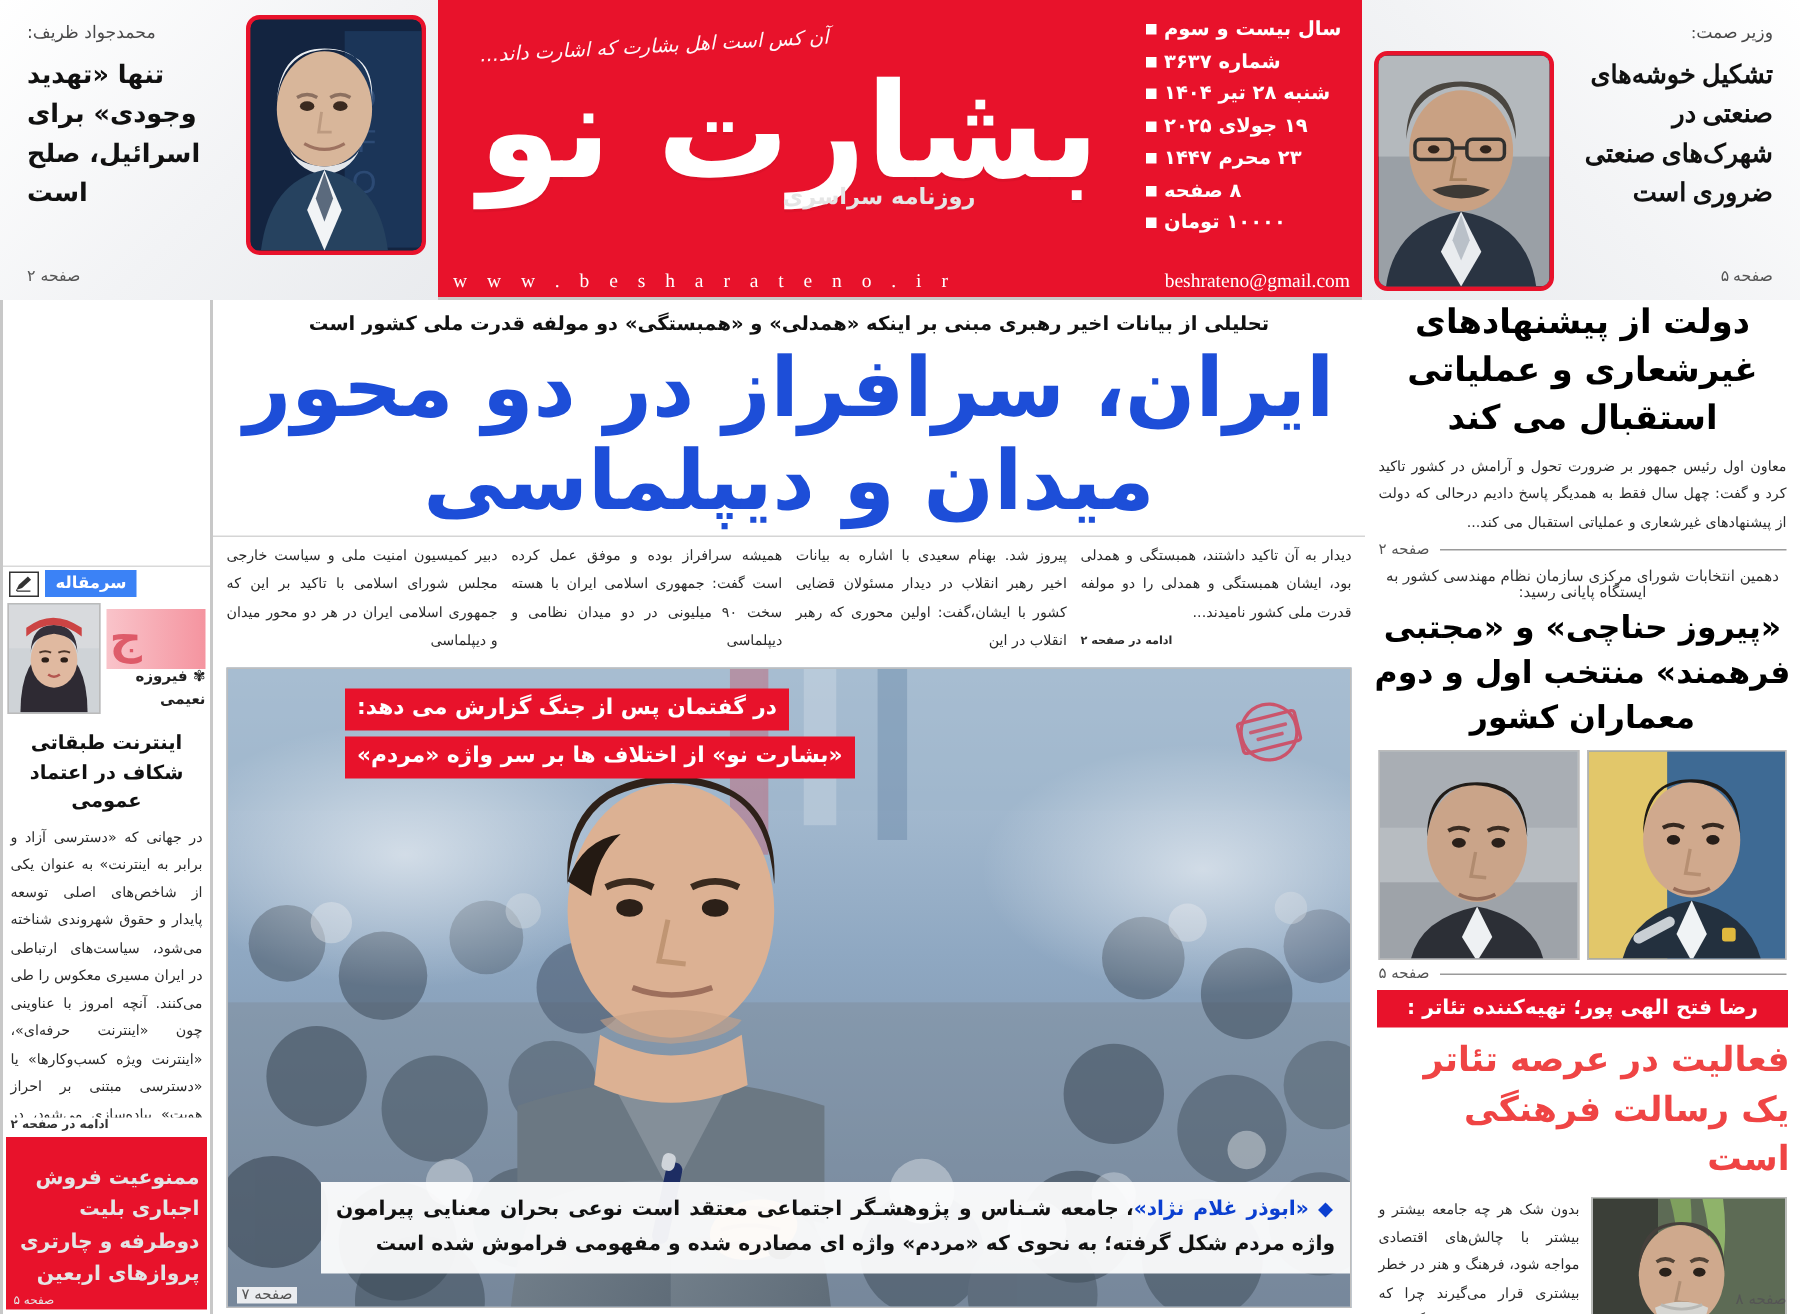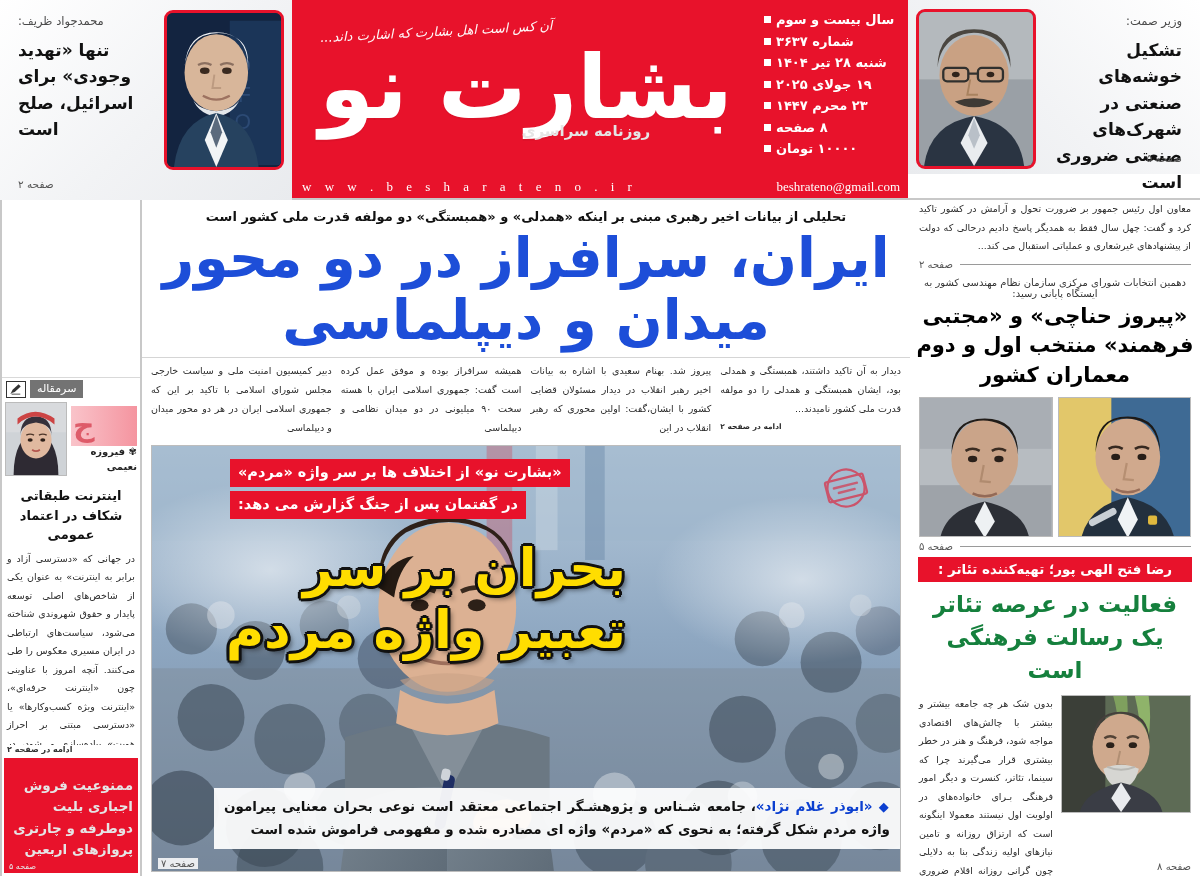--- a/index.html
+++ b/index.html
@@ -39,27 +39,28 @@
     height: 200px;
     position: relative;
     background: linear-gradient(135deg,#ffffff 0%, #f2f3f5 55%, #e9ebee 100%);
     display: flex;
     flex-direction: row;
     align-items: flex-start;
     padding: 10px 8px 6px 8px;
   }
   .promo-left {
     width: 292px;
-    height: 174px;
+    height: 200px;
     position: relative;
     background: linear-gradient(225deg,#ffffff 0%, #f2f3f5 55%, #e9ebee 100%);
     display: flex;
     flex-direction: row-reverse;
-    align-items: center;
+    align-items: flex-end;
     padding: 10px 8px 6px 8px;
+    font-family: Liberation Serif, serif;
   }
 
   .promo-photo {
     width: 120px;
     height: 160px;
     border: 3px solid #e8122b;
     border-radius: 9px;
     overflow: hidden;
     flex: 0 0 120px;
     background: #1d2a3a;
@@ -225,24 +226,24 @@
   .ed-head {
     display: flex;
     flex-direction: row-reverse;
     align-items: center;
     justify-content: flex-start;
     gap: 4px;
     padding: 3px 4px 3px 4px;
     height: 22px;
   }
   .ed-badge {
-    background: #737373;
+    background: #3b82f6;
     color: #fff;
     font-size: 11px;
-    font-weight: normal;
+    font-weight: bold;
     padding: 2px 7px 3px 7px;
     direction: rtl;
     line-height: 1.2;
   }
   .ed-icon {
     width: 20px; height: 17px;
     border: 1.5px solid #333;
     display: flex; align-items: center; justify-content: center;
     background: #fff;
   }
@@ -565,27 +566,27 @@
     color: #fff;
     font-size: 13.5px;
     font-weight: bold;
     direction: rtl;
     text-align: center;
     padding: 4px 6px 5px 6px;
     margin: 2px 8px 6px 8px;
     letter-spacing: .5px;
   }
   .lc-headline3 {
-    text-align: center;
+    text-align: right;
     font-size: 23px;
     font-weight: bold;
     direction: rtl;
     line-height: 1.44;
     padding: 0 7px 8px 7px;
-    color: #15803d;
+    color: #ef4444;
   }
   .lc-bottom {
     display: flex;
     flex-direction: row-reverse;
     gap: 8px;
     padding: 0 9px 3px 9px;
     flex: 1;
     min-height: 0;
   }
   .lc-bottom-text {
@@ -901,40 +902,37 @@
               <rect x="9" y="17" width="42" height="22" rx="2"></rect>
             </g>
             <g transform="rotate(-14 30 28)" fill="#d8324a" opacity=".9">
               <rect x="16" y="24" width="28" height="2.6" rx="1"></rect>
               <rect x="20" y="30" width="20" height="2.6" rx="1"></rect>
             </g>
           </svg>
         </div>
 
         <div class="mp-redbar-wrap">
+          <div class="mp-redbar">در گفتمان پس از جنگ گزارش می دهد:</div>
           <div class="mp-redbar">«بشارت نو» از اختلاف ها بر سر واژه «مردم»</div>
-          <div class="mp-redbar">در گفتمان پس از جنگ گزارش می دهد:</div>
-        </div>
-
-        <div class="mp-yellow">
-          <div>بحران بر سر</div>
-          <div>تعبیر واژه مردم</div>
-        </div>
+        </div>
+
 
         <div class="mp-caption">
           <span class="cap-diamond">◆</span>
           <span class="cap-name">«ابوذر غلام نژاد»</span><span>، جامعه شـناس و پژوهشـگر اجتماعی معتقد است نوعی بحران معنایی پیرامون واژه مردم شکل گرفته؛ به نحوی که «مردم» واژه ای مصادره شده و مفهومی فراموش شده است</span>
         </div>
 
         <div class="mp-pagenum">صفحه ۷</div>
       </div>
     </div>
 
     <div class="leftcol">
 
+      <div class="lc-headline">دولت از پیشنهادهای غیرشعاری و عملیاتی استقبال می کند</div>
       <div class="lc-body">معاون اول رئیس جمهور بر ضرورت تحول و آرامش در کشور تاکید کرد و گفت: چهل سال فقط به همدیگر پاسخ دادیم درحالی که دولت از پیشنهادهای غیرشعاری و عملیاتی استقبال می کند...</div>
       <div class="lc-pageline">
         <div class="pg">صفحه ۲</div>
         <div class="rule"></div>
       </div>
 
       <div class="lc-kicker2">دهمین انتخابات شورای مرکزی سازمان نظام مهندسی کشور به ایستگاه پایانی رسید:</div>
       <div class="lc-headline2">«پیروز حناچی» و «مجتبی فرهمند» منتخب اول و دوم معماران کشور</div>
       <div class="lc-duo">
         <div class="lc-duo-photo">

